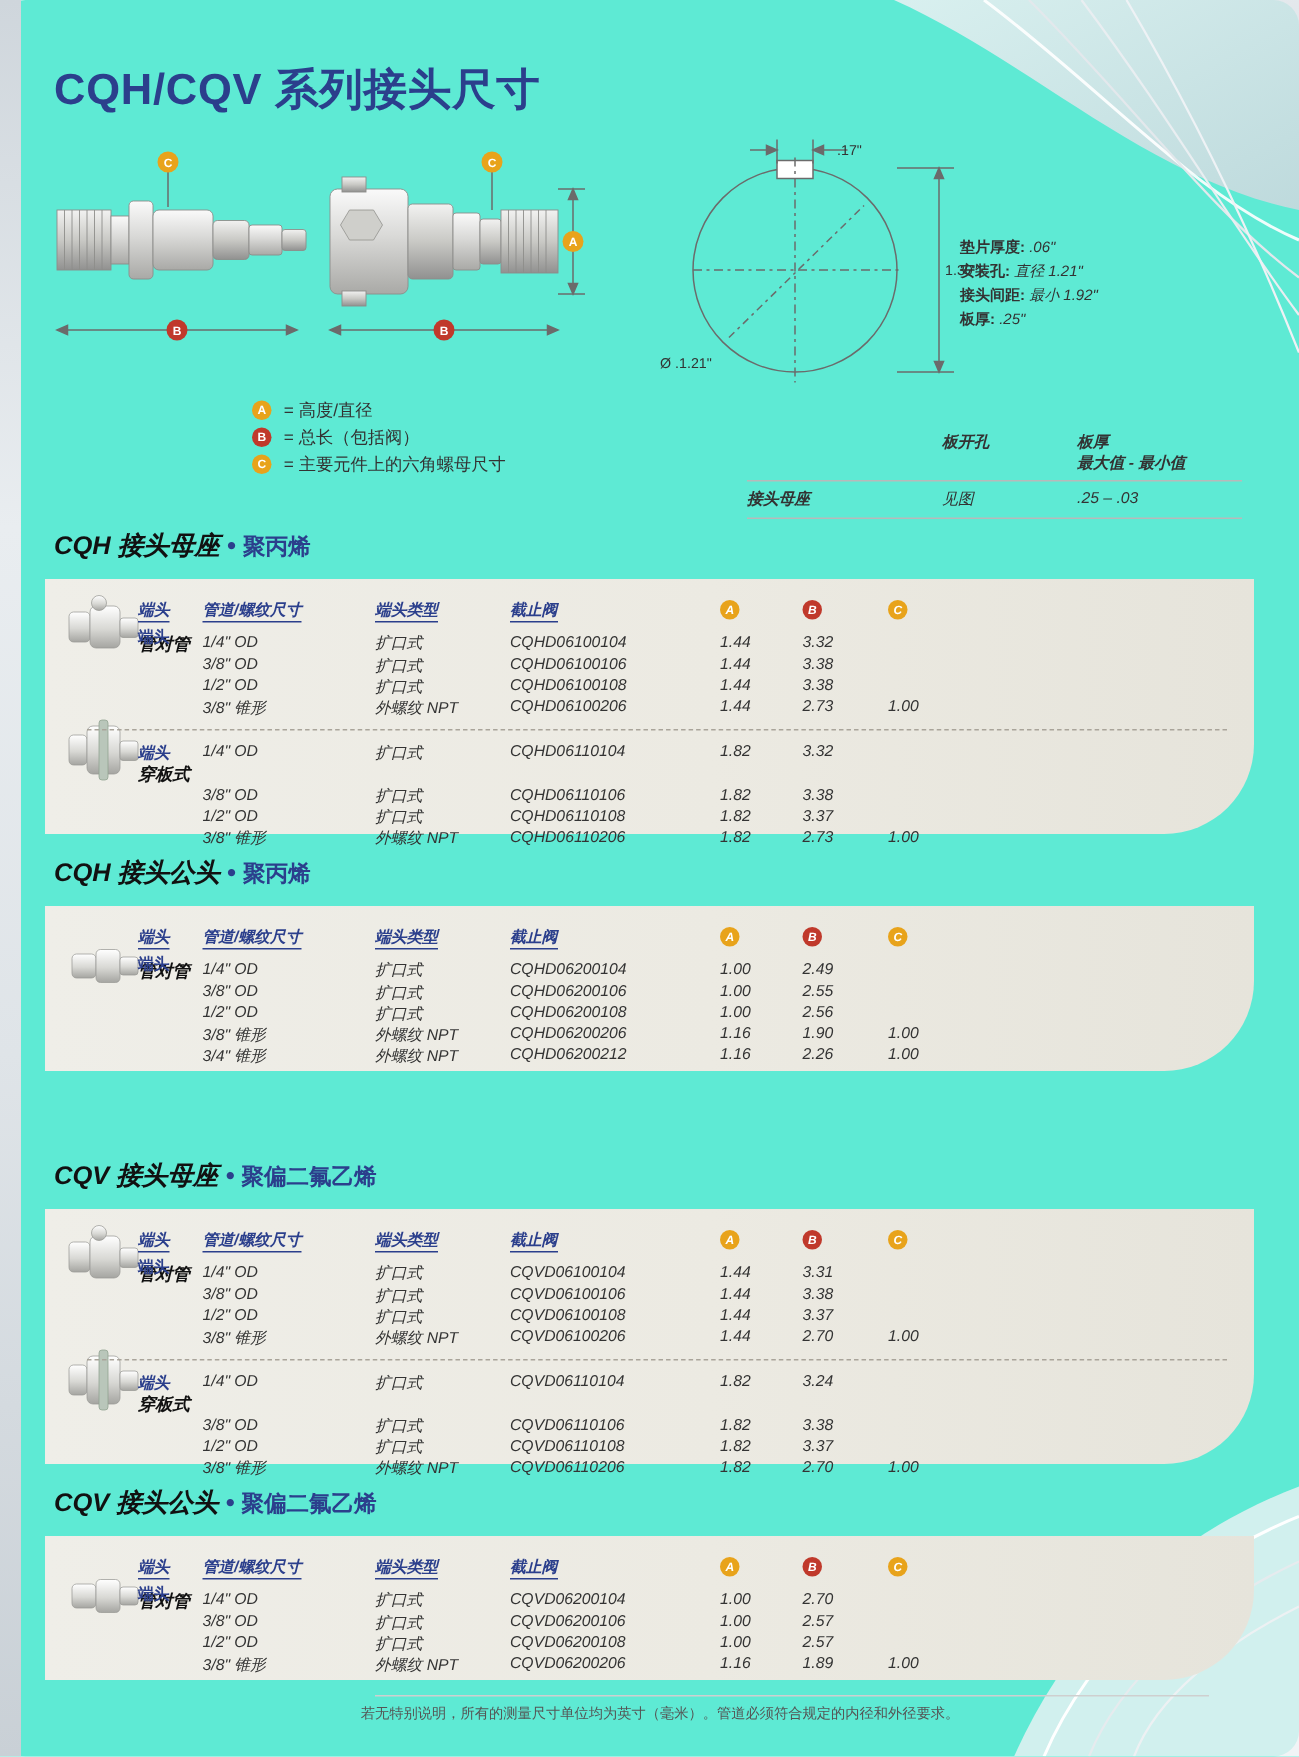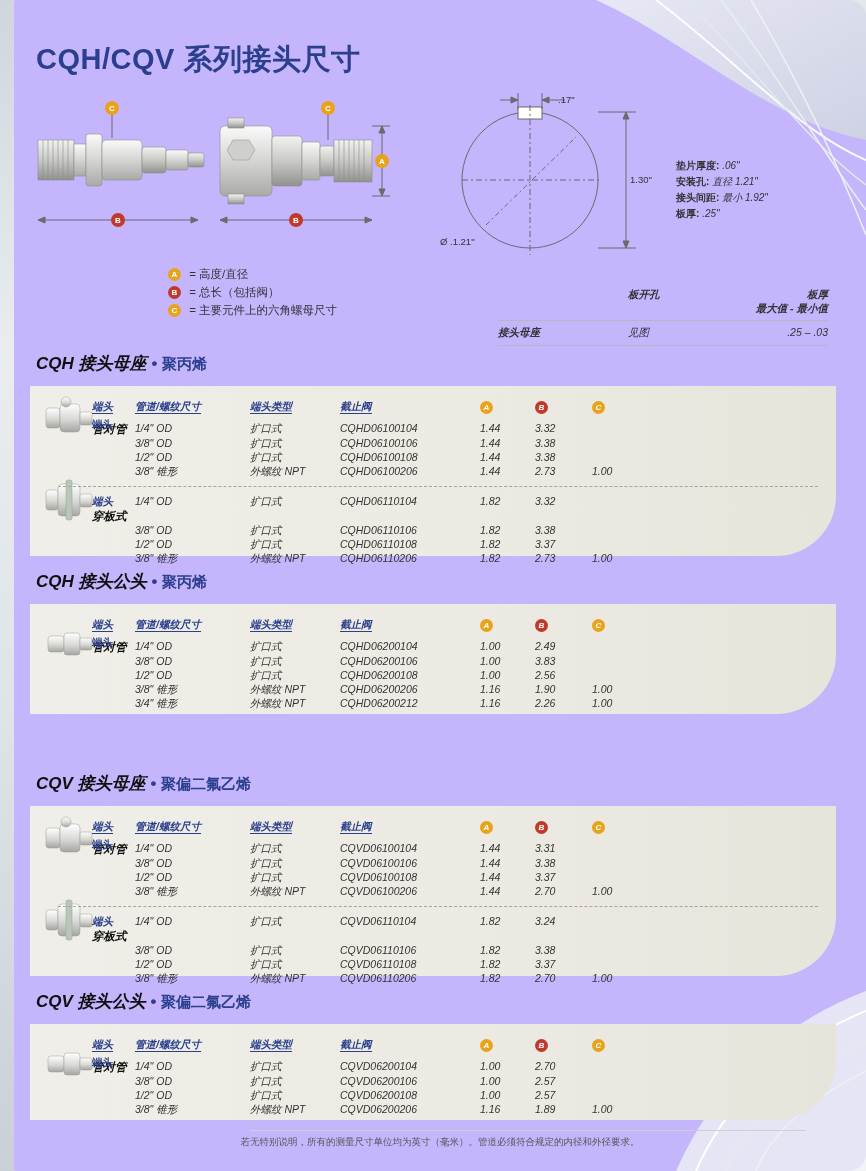--- a/index.html
+++ b/index.html
@@ -4,21 +4,21 @@
 <style>
   html,body{margin:0;padding:0;}
   body{
     width:866px;height:1171px;
     background:#ffffff;
     font-family:"Liberation Sans", sans-serif;
     color:#2b2b2b;
     position:relative;
     overflow:hidden;
   }
-  .page{position:absolute;inset:0;background:#c4b5fd;border-radius:17px;}
+  .page{position:absolute;inset:0;background:#5eead4;border-radius:17px;}
   .left-bar{position:absolute;left:0;top:0;width:14px;height:1171px;
     background:linear-gradient(180deg,#cfd6dc 0%,#e9edf0 30%,#dfe4e8 60%,#c9d0d6 100%);}
   .top-right-art{position:absolute;right:0;top:0;width:330px;height:300px;overflow:hidden;}
   .bot-right-art{position:absolute;right:0;bottom:0;width:330px;height:240px;overflow:hidden;}
 
   h1.title{
     position:absolute;left:36px;top:40px;
     font-size:29px;font-weight:bold;color:#2b3f8c;letter-spacing:.5px;margin:0;
   }
   
@@ -30,29 +30,29 @@
 
   .legend{position:absolute;left:168px;top:265px;font-size:11.5px;line-height:18px;color:#333;}
   .legend .dot{display:inline-block;width:13px;height:13px;border-radius:50%;
      color:#fff;font-size:8px;font-weight:bold;text-align:center;line-height:13px;margin-right:5px;vertical-align:1px;}
   .dot.a{background:#e8a31b;}
   .dot.b{background:#c0392b;}
   .dot.c{background:#e8a31b;}
 
   .circle-diagram{position:absolute;left:430px;top:85px;width:250px;height:190px;}
   .specs{position:absolute;left:640px;top:158px;font-size:10px;line-height:16px;color:#333;}
-  .specs b{font-weight:bold;margin-left:36px;}
+  .specs b{font-weight:bold;}
   .specs i{font-style:italic;}
 
   .minitable{position:absolute;left:498px;top:288px;width:330px;font-size:10.5px;color:#333;}
   .minitable .row{display:flex;}
   .minitable .hdr{font-weight:bold;}
   .minitable .c1{width:130px;}
   .minitable .c2{width:90px;}
-  .minitable .c3{width:110px;text-align:right;}
+  .minitable .c3{width:110px;}
   .minitable .rule{border-top:1px solid #b9b9b9;margin:4px 0 5px 0;}
   .minitable .rule2{border-top:1px solid #b9b9b9;margin:5px 0 0 0;}
 
   
   .sect-head{position:absolute;font-style:italic;font-weight:bold;font-size:17px;color:#111;}
   .sect-head .mat{color:#2b3f8c;font-style:normal;font-weight:bold;font-size:15px;}
   .sect-head .bullet{color:#2b3f8c;}
 
   .tblock{position:absolute;left:30px;width:806px;}
   .tbg{position:absolute;left:0;top:0;width:806px;border-radius:0 0 60px 0;
@@ -440,21 +440,21 @@
         <div class="c-a">1.00</div>
         <div class="c-b">2.49</div>
         <div class="c-c"></div>
       </div>
       <div class="row">
         <div class="c-end"></div>
         <div class="c-tube">3/8" OD</div>
         <div class="c-type">扩口式</div>
         <div class="c-valve">CQHD06200106</div>
         <div class="c-a">1.00</div>
-        <div class="c-b">3.83</div>
+        <div class="c-b">2.55</div>
         <div class="c-c"></div>
       </div>
       <div class="row">
         <div class="c-end"></div>
         <div class="c-tube">1/2" OD</div>
         <div class="c-type">扩口式</div>
         <div class="c-valve">CQHD06200108</div>
         <div class="c-a">1.00</div>
         <div class="c-b">2.56</div>
         <div class="c-c"></div>

